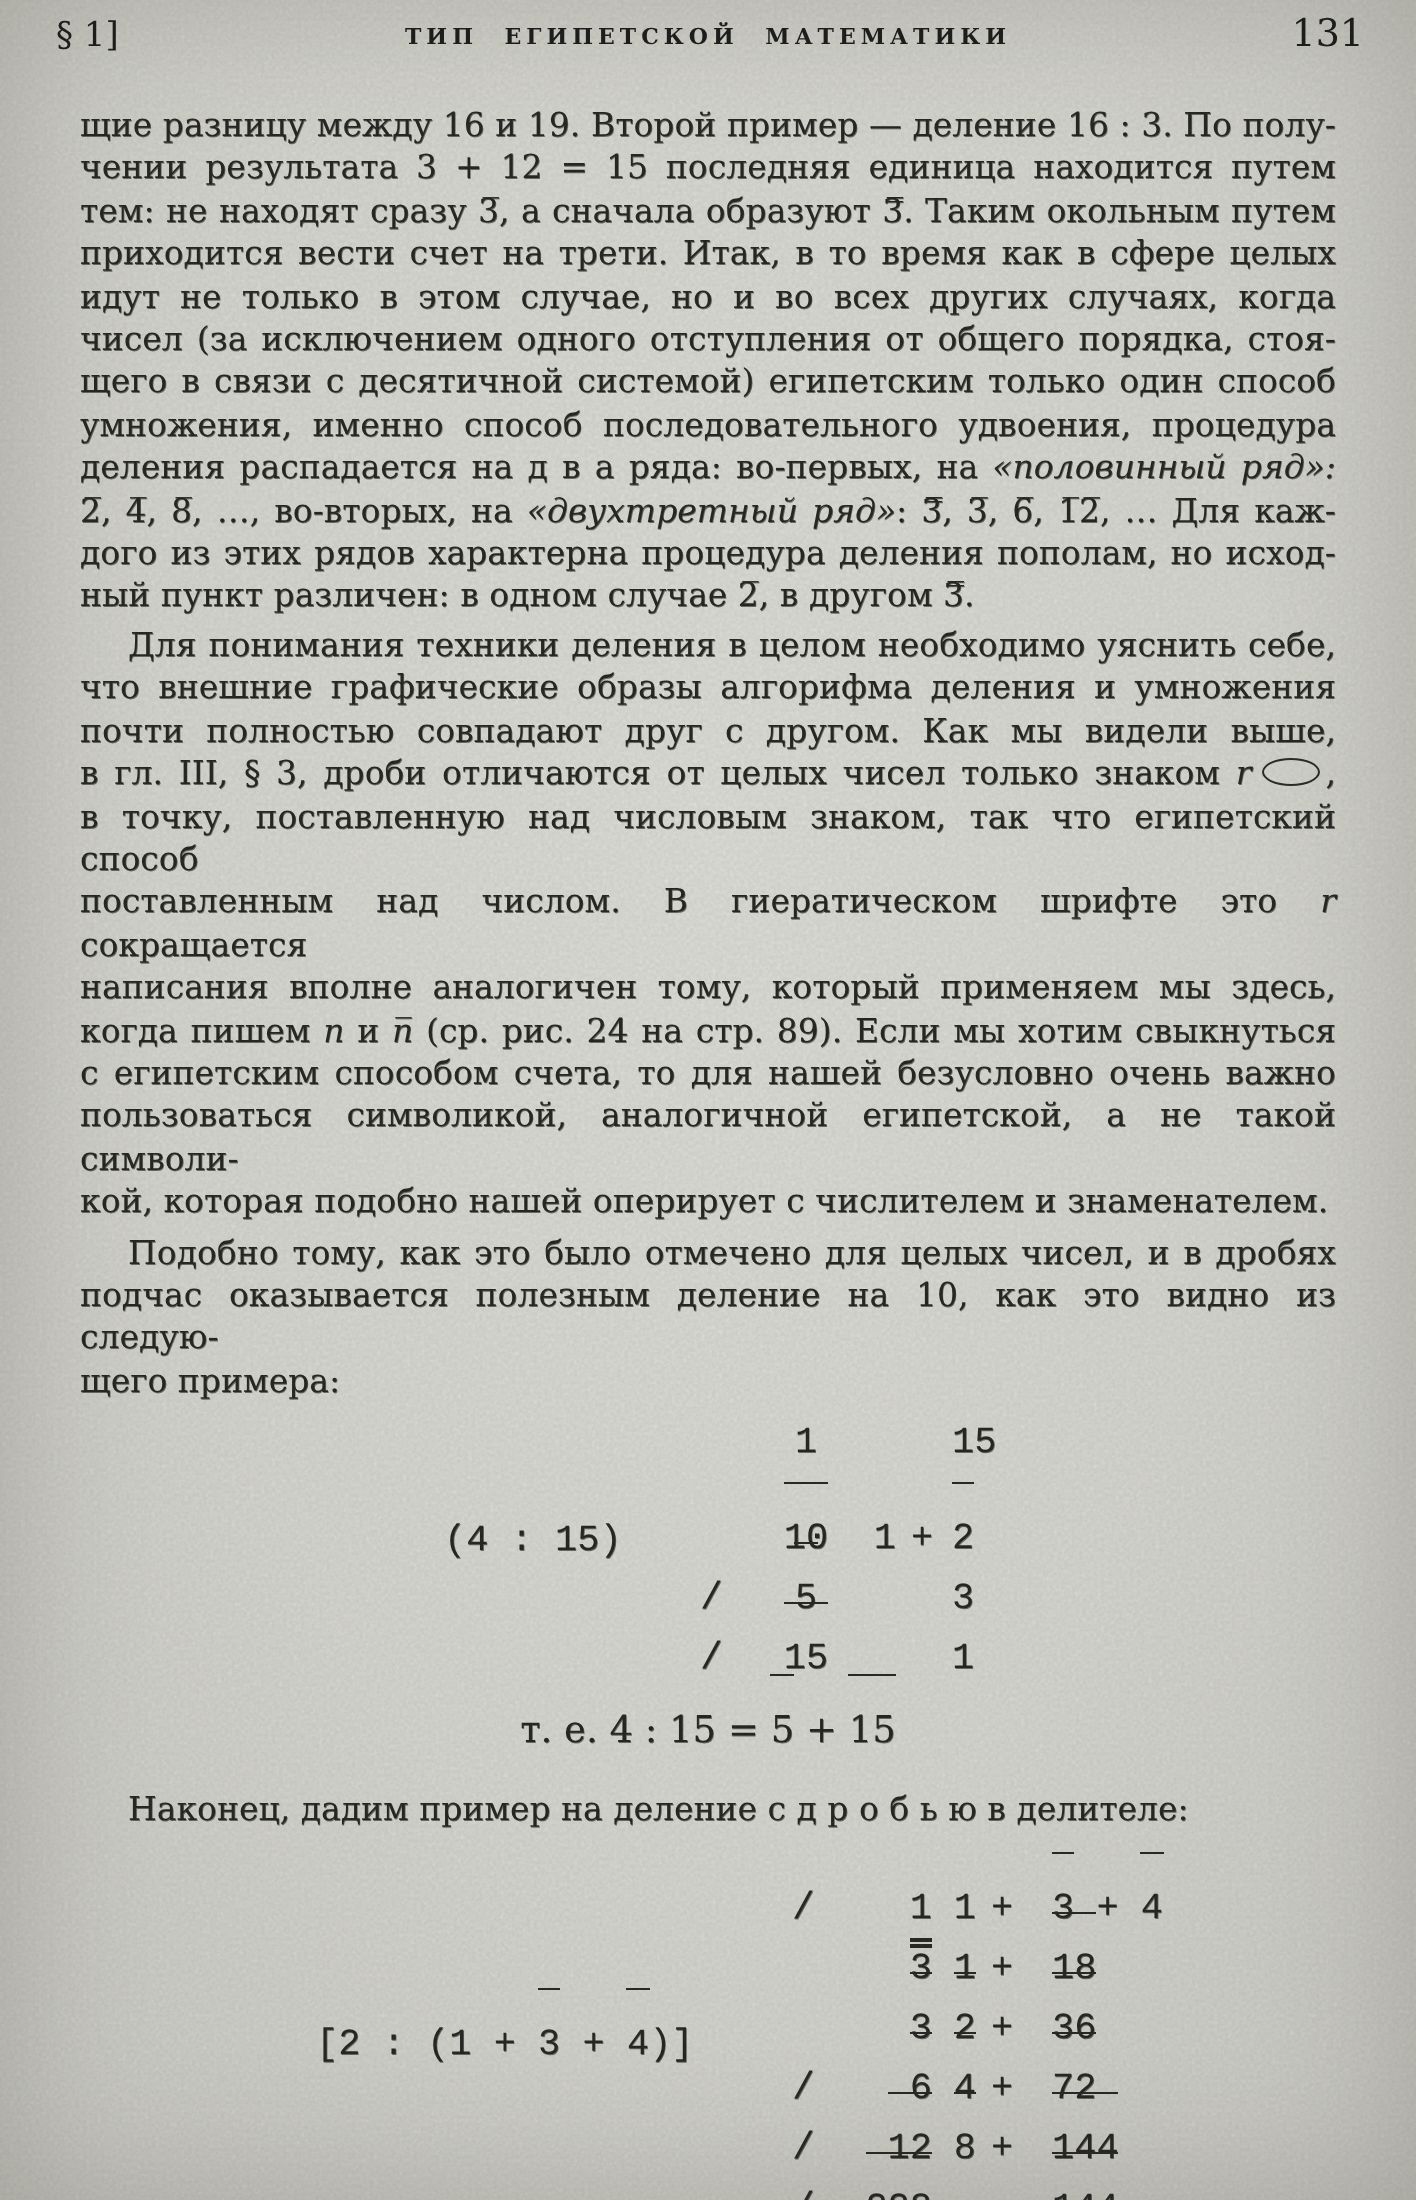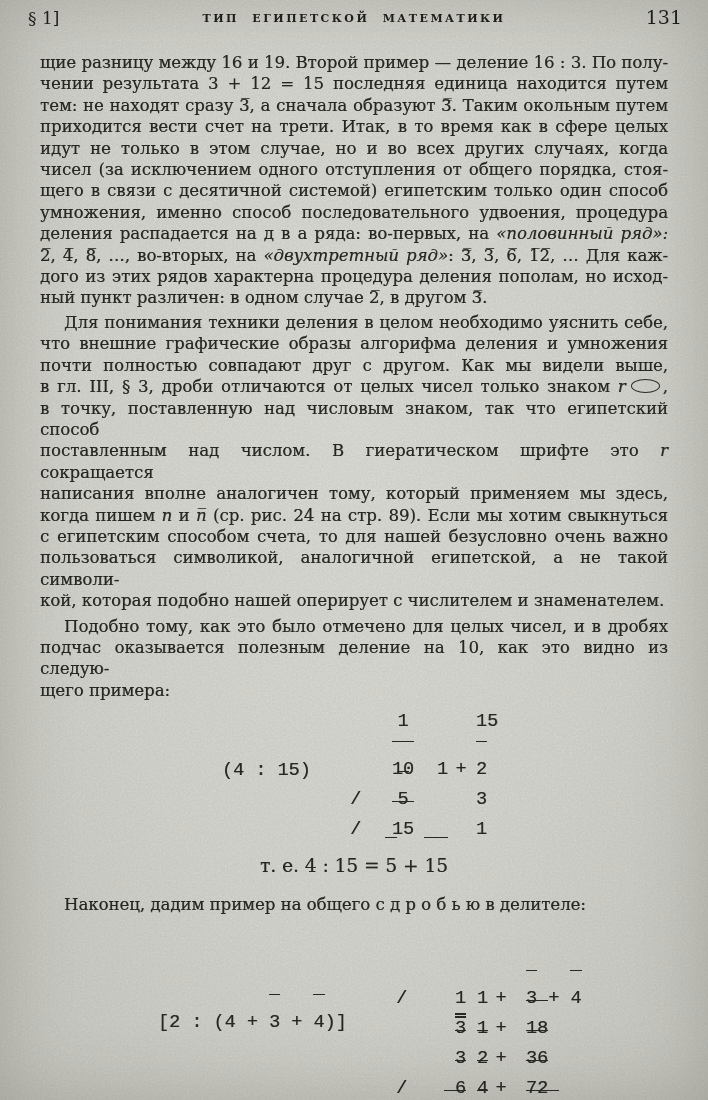--- a/index.html
+++ b/index.html
@@ -36,21 +36,21 @@
   .ex2 .exlabel{width:238px;}
   .row{display:grid;align-items:baseline;height:30px;}
   .t1 .row{grid-template-columns:26px 54px 18px 26px 80px;}
   .t2 .row{grid-template-columns:26px 44px 22px 26px 110px;}
   .cell.mark{text-align:left;font-size:19px;}
   .cell.c1{text-align:center;}
   .t2 .cell.c1{text-align:right;}
   .cell.a{text-align:right;}
   .cell.plus{text-align:center;}
   .cell.b{text-align:left;padding-left:2px;}
-  .t2 .cell.b{padding-left:12px;margin-top:44px;}
+  .t2 .cell.b{padding-left:12px;}
   .result{text-align:center;font-size:18.5px;margin-top:6px;line-height:28px;
     text-shadow:0.35px 0.25px 0 rgba(25,25,22,.6);}
   .ov0{display:inline;}
   .ov1{display:inline-block;border-top:1.6px solid #1f1f1c;padding-top:18px;line-height:1.05;}
   .ov2{display:inline-block;border-top:5px double #1f1f1c;padding-top:1px;line-height:1.05;}
 </style>
 </head>
 <body>
 
 <div class="page">
@@ -135,25 +135,25 @@
             <span class="cell c1"><span class="ov1">15</span></span>
             <span class="cell a"></span>
             <span class="cell plus"></span>
             <span class="cell b"><span class="ov0">1</span></span>
           </div>
         </div>
     </div>
     <div class="result"><span class="ov0">т. е. 4 : 15 = </span><span class="ov1">5</span><span class="ov0"> + </span><span class="ov1">15</span></div>
 
     <div class="para p4">
-      <div class="ln el ind">Наконец, дадим пример на общего с д р о б ь ю в делителе:</div>
+      <div class="ln el ind">Наконец, дадим пример на деление с д р о б ь ю в делителе:</div>
     </div>
 
     <div class="ex ex2">
-      <div class="exlabel"><span class="ov0">[2 : (4 + </span><span class="ov1">3</span><span class="ov0"> + </span><span class="ov1">4</span><span class="ov0">)]</span></div>
+      <div class="exlabel"><span class="ov0">[2 : (1 + </span><span class="ov1">3</span><span class="ov0"> + </span><span class="ov1">4</span><span class="ov0">)]</span></div>
       <div class="t2">
           <div class="row">
             <span class="cell mark"><span class="ov0">/</span></span>
             <span class="cell c1"><span class="ov0">1</span></span>
             <span class="cell a"><span class="ov0">1</span></span>
             <span class="cell plus"><span class="ov0">+</span></span>
             <span class="cell b"><span class="ov1">3</span><span class="ov0"> + </span><span class="ov1">4</span></span>
           </div>
           <div class="row">
             <span class="cell mark"></span>

